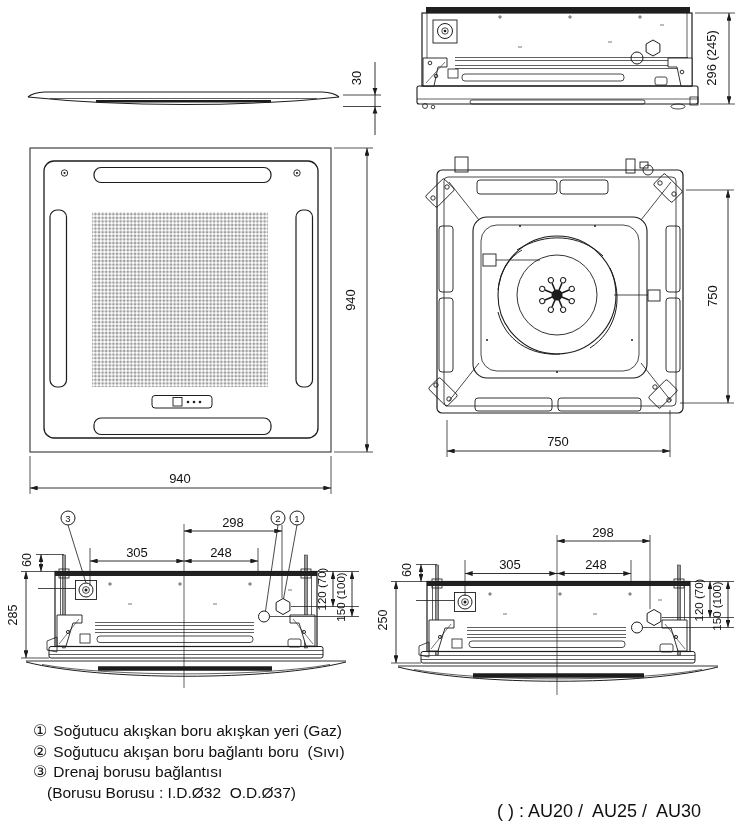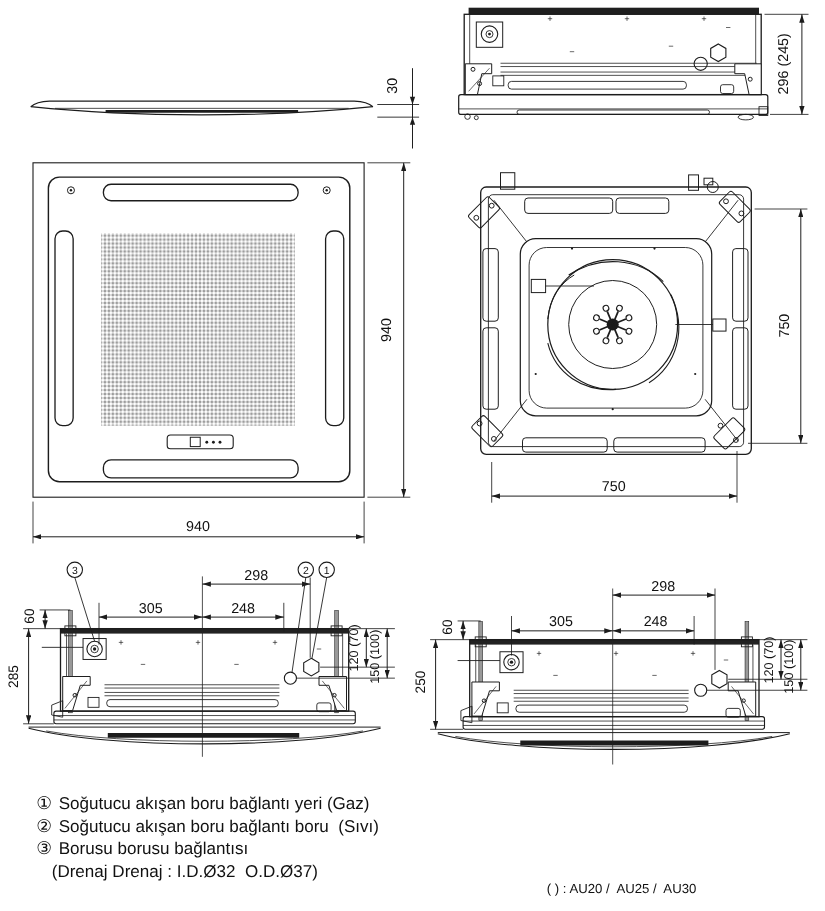--- a/index.html
+++ b/index.html
@@ -8,21 +8,21 @@
   svg{position:absolute;left:0;top:0;}
   svg text{font-family:"Liberation Sans", sans-serif;fill:#111;white-space:pre;}
   .d13{font-size:13px;}
   .d12{font-size:12.5px;}
   .d11{font-size:11.5px;}
   .c9{font-size:9.5px;}
   .legend{position:absolute;left:33px;top:721px;color:#111;font-size:15.5px;}
   .legend-row{display:flex;align-items:baseline;line-height:20.5px;white-space:pre;}
   .lm{font-size:16px;margin-right:6px;}
   .legend-note{margin-left:14px;line-height:20.5px;white-space:pre;}
-  .footer{position:absolute;left:497px;top:801px;font-size:12px;color:#111;white-space:pre;}
+  .footer{position:absolute;left:497px;top:801px;font-size:18px;color:#111;white-space:pre;}
 </style>
 </head>
 <body>
 
 <div class="stage">
 <svg width="750" height="828" viewBox="0 0 750 828">
   <defs>
     <marker id="ae" viewBox="0 0 10 6" refX="9.5" refY="3" markerWidth="9" markerHeight="5.4" orient="auto">
       <path d="M0,0 L9.5,3 L0,6 Z" fill="#1c1c1c"></path>
     </marker>
@@ -431,27 +431,27 @@
       <line x1="728" y1="581.5" x2="728" y2="627.5" stroke-width="0.9" marker-start="url(#as)" marker-end="url(#ae)"></line>
       <text class="d11" x="702.5" y="600" text-anchor="middle" transform="rotate(-90 702.5 600)" stroke="none">120 (70)</text>
       <text class="d11" x="720.5" y="606" text-anchor="middle" transform="rotate(-90 720.5 606)" stroke="none">150 (100)</text>
     </g>
   </g>
 </svg>
 
   <div class="legend">
     <div class="legend-row">
       <span class="lm">①</span>
-      <span>Soğutucu akışan boru bağlantı yeri (Gaz)</span>
+      <span>Soğutucu akışkan boru akışkan yeri (Gaz)</span>
     </div>
     <div class="legend-row">
       <span class="lm">②</span>
       <span>Soğutucu akışan boru bağlantı boru  (Sıvı)</span>
     </div>
     <div class="legend-row">
       <span class="lm">③</span>
-      <span>Borusu borusu bağlantısı</span>
+      <span>Drenaj borusu bağlantısı</span>
     </div>
-    <div class="legend-note">(Drenaj Drenaj : I.D.Ø32  O.D.Ø37)</div>
+    <div class="legend-note">(Borusu Borusu : I.D.Ø32  O.D.Ø37)</div>
   </div>
 
   <div class="footer">( ) : AU20 /  AU25 /  AU30</div>
 </div>
 
 </body></html>

